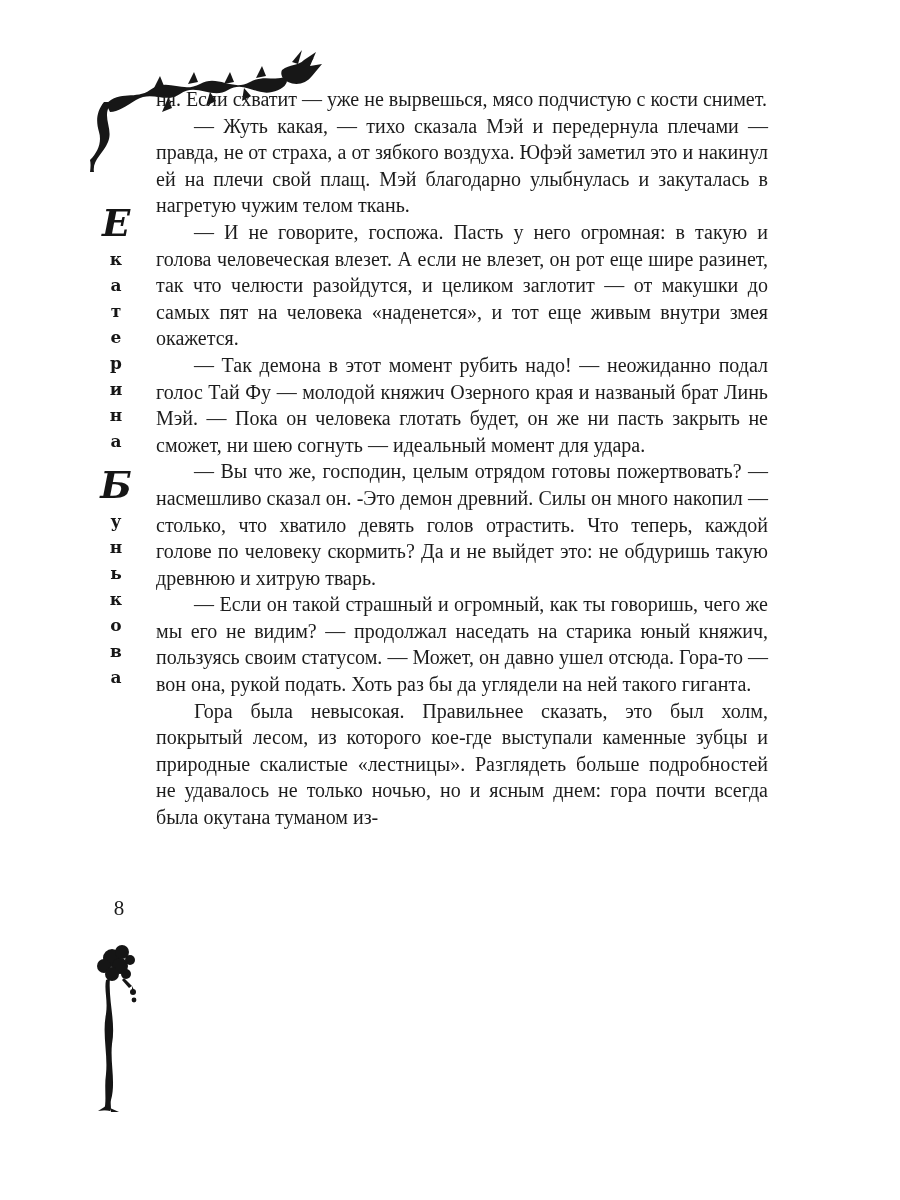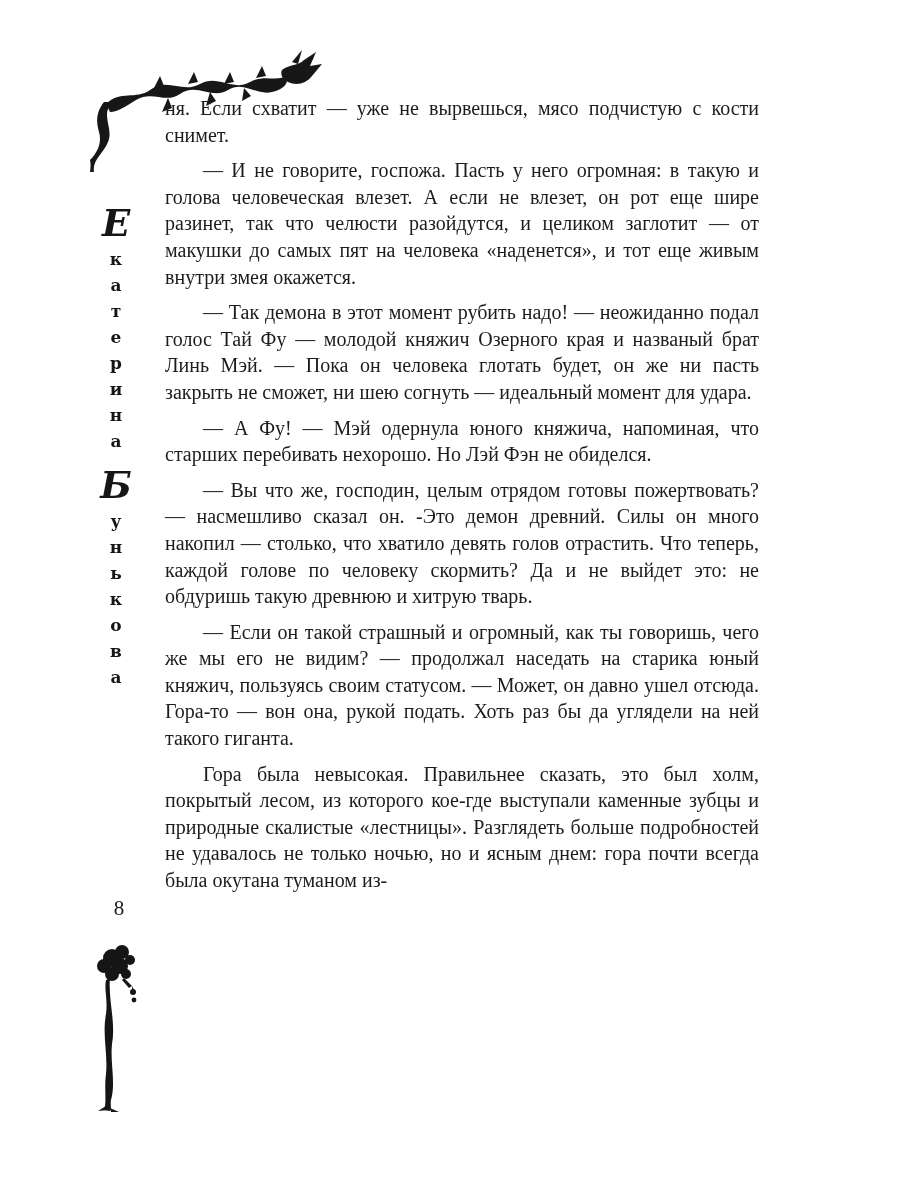--- a/index.html
+++ b/index.html
@@ -11,21 +11,21 @@
     font-family:"Liberation Serif","DejaVu Serif",serif;
   }
   
   .text-block{
     position:absolute;
     left:156px;top:86px;width:612px;
     font-size:20px;line-height:26.6px;
     text-align:justify;
     color:#1c1c1c;
   }
-  .text-block p{margin:9px;text-indent:38px;}
+  .text-block p{margin:0;text-indent:38px;}
   .text-block p.no-indent{text-indent:0;}
   
   .dragon-wrap{position:absolute;left:84px;top:32px;width:240px;height:140px;}
   .tree-wrap{position:absolute;left:90px;top:942px;width:58px;height:170px;}
   .author-vertical{
     position:absolute;left:94px;top:202px;width:44px;
     display:flex;flex-direction:column;align-items:center;
     color:#161616;
   }
   .vletter{
@@ -124,21 +124,21 @@
                  L14,168 C17,160 14,146 16,132 C18,112 12,92 16,72 C18,58 14,48 16,38 Z"></path>
 
         <path d="M16,164 l-8,5 10,-1 z"></path>
         <path d="M20,166 l9,4 -8,0 z"></path>
       </g>
     </svg>
   </div>
 
   <div class="text-block">
       <p class="no-indent">ня. Если схватит — уже не вырвешься, мясо подчистую с кости снимет.</p>
+      <p class="">— Жуть какая, — тихо сказала Мэй и передернула плечами — правда, не от страха, а от зябкого воздуха. Юфэй заметил это и накинул ей на плечи свой плащ. Мэй благодарно улыбнулась и закуталась в нагретую чужим телом ткань.</p>
       <p class="">— И не говорите, госпожа. Пасть у него огромная: в такую и голова человеческая влезет. А если не влезет, он рот еще шире разинет, так что челюсти разойдутся, и целиком заглотит — от макушки до самых пят на человека «наденется», и тот еще живым внутри змея окажется.</p>
       <p class="">— Так демона в этот момент рубить надо! — неожиданно подал голос Тай Фу — молодой княжич Озерного края и названый брат Линь Мэй. — Пока он человека глотать будет, он же ни пасть закрыть не сможет, ни шею согнуть — идеальный момент для удара.</p>
-      <p class="">— А Фу! — Мэй одернула юного княжича, напоминая, что старших перебивать нехорошо. Но Лэй Фэн не обиделся.</p>
       <p class="">— Вы что же, господин, целым отрядом готовы пожертвовать? — насмешливо сказал он. -Это демон древний. Силы он много накопил — столько, что хватило девять голов отрастить. Что теперь, каждой голове по человеку скормить? Да и не выйдет это: не обдуришь такую древнюю и хитрую тварь.</p>
       <p class="">— Если он такой страшный и огромный, как ты говоришь, чего же мы его не видим? — продолжал наседать на старика юный княжич, пользуясь своим статусом. — Может, он давно ушел отсюда. Гора-то — вон она, рукой подать. Хоть раз бы да углядели на ней такого гиганта.</p>
       <p class="">Гора была невысокая. Правильнее сказать, это был холм, покрытый лесом, из которого кое-где выступали каменные зубцы и природные скалистые «лестницы». Разглядеть больше подробностей не удавалось не только ночью, но и ясным днем: гора почти всегда была окутана туманом из-</p>
     </div>
 
 </div>
 
 </body></html>

